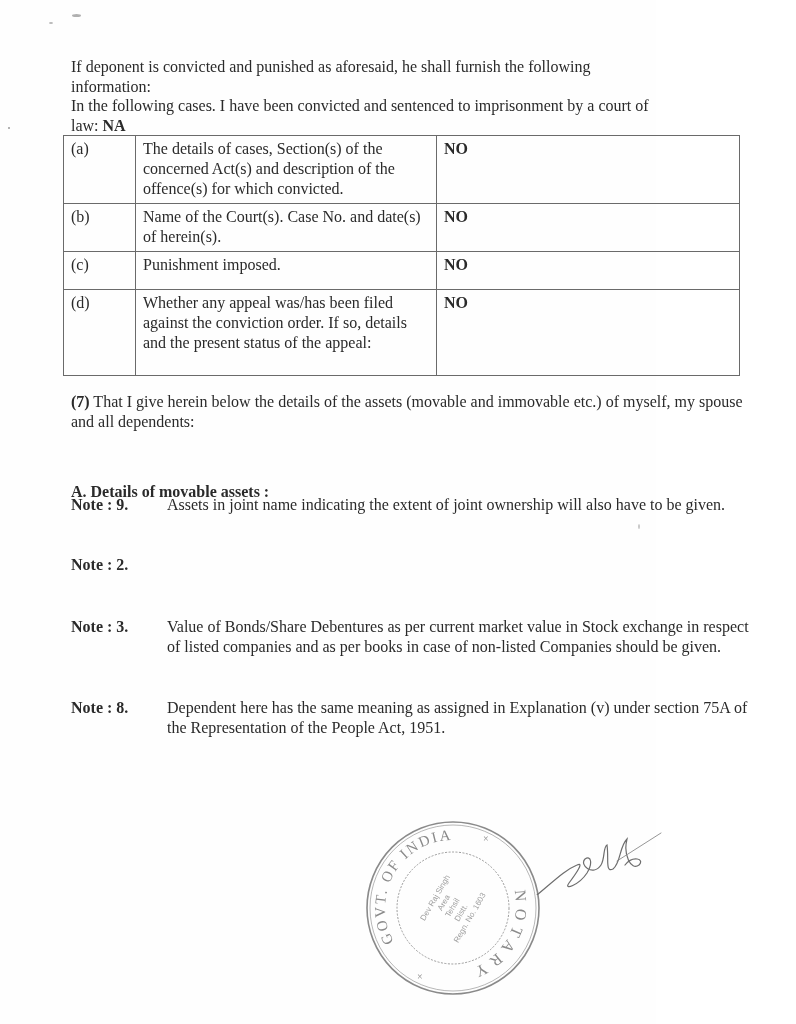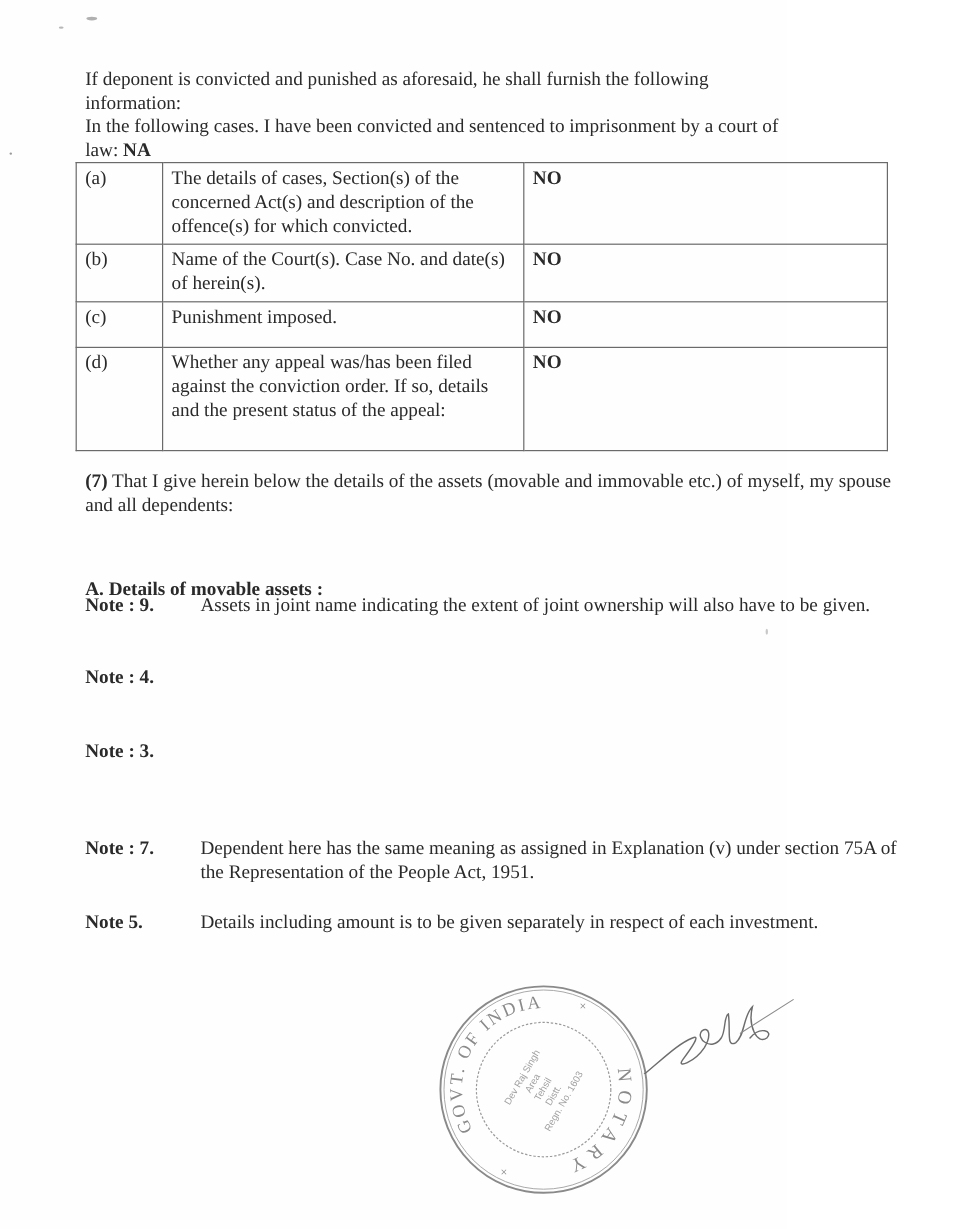--- a/index.html
+++ b/index.html
@@ -146,36 +146,33 @@
   </p>
 
   <p class="para bold" style="top:482px;">A.  Details of movable assets :</p>
 
   <div class="note" style="top:495px;">
     <span class="label">Note : 9.</span>
     <div class="text">Assets in joint name indicating the extent of joint ownership will also have to be given.</div>
   </div>
 
   <div class="note" style="top:555px;">
-    <span class="label">Note : 4.</span>
+    <span class="label">Note : 2.</span>
   </div>
 
   <div class="note" style="top:617px;">
     <span class="label">Note : 3.</span>
+    <div class="text">Value of Bonds/Share Debentures as per current market value in Stock exchange in respect of listed companies and as per books in case of non-listed Companies should be given.</div>
   </div>
 
   <div class="note" style="top:698px;">
-    <span class="label">Note : 7.</span>
+    <span class="label">Note : 8.</span>
     <div class="text">Dependent here has the same meaning as assigned in Explanation (v) under section 75A of the Representation of the People Act, 1951.</div>
   </div>
 
-  <div class="note" style="top:759px;">
-    <span class="label">Note   5.</span>
-    <div class="text">Details including amount is to be given separately in respect of each investment.</div>
-  </div>
 
   <svg class="stamp" viewBox="0 0 176 176">
     <defs>
       <path id="ringTop" d="M 20 88 A 68 68 0 0 1 156 88"></path>
       <path id="ringBottom" d="M 150 110 A 68 68 0 0 1 26 110"></path>
     </defs>
     <circle cx="88" cy="88" r="86" fill="none" stroke="#8a8a8a" stroke-width="1.6"></circle>
     <circle cx="88" cy="88" r="83" fill="none" stroke="#a5a5a5" stroke-width="0.8"></circle>
     <circle cx="88" cy="88" r="56" fill="none" stroke="#9a9a9a" stroke-width="1" stroke-dasharray="2 1.5"></circle>
     <g transform="rotate(-60 88 88)">

